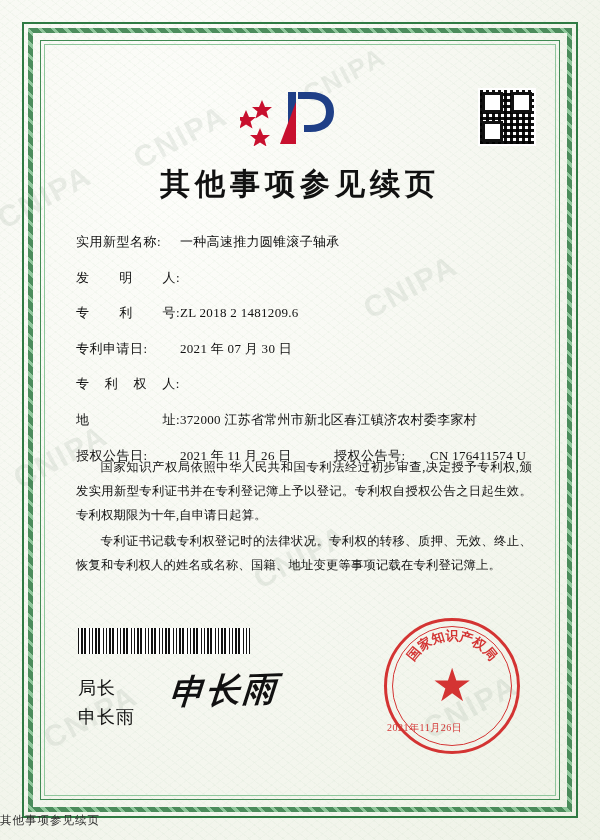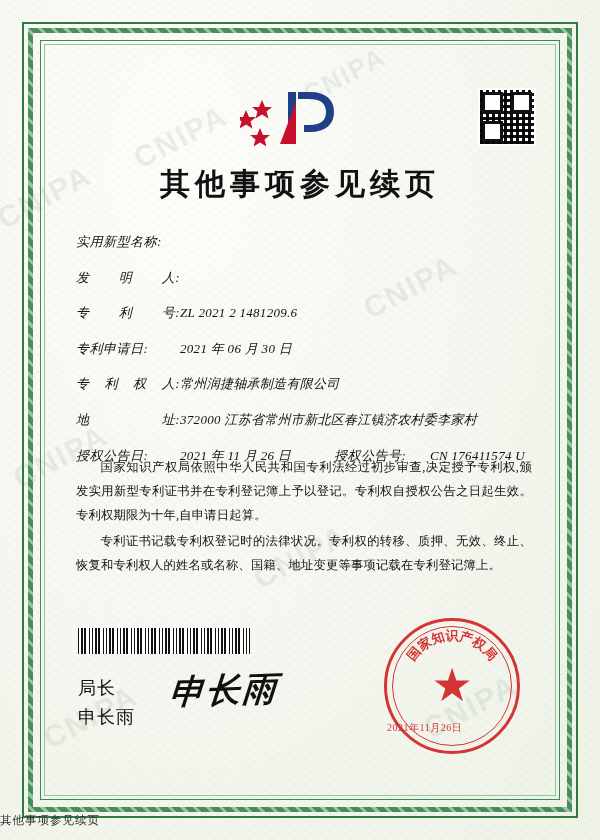--- a/index.html
+++ b/index.html
@@ -161,21 +161,20 @@
     right: 10px;
     top: 178px;
     font-size: 13px;
     color: #111;
   }
   .field-row {
     display: flex;
     align-items: baseline;
     margin-bottom: 20px;
     line-height: 1.2;
-    font-style: italic;
   }
   .f-label {
     width: 104px;
     flex: 0 0 104px;
     letter-spacing: .5px;
   }
   .f-label.spread {
     display: flex;
     justify-content: space-between;
   }
@@ -344,52 +343,52 @@
         <path d="M40,60 L56,18 L56,60 Z" fill="#c8102e"></path>
       </svg>
     </div>
 
     <div class="title">其他事项参见续页</div>
 
     <div class="fields">
 
       <div class="field-row">
         <div class="f-label">实用新型名称:</div>
+        <div class="f-value">一种高速推力圆锥滚子轴承</div>
       </div>
 
       <div class="field-row">
         <div class="f-label spread">
           <span>发</span>
           <span>明</span>
           <span>人:</span>
         </div>
       </div>
 
       <div class="field-row">
         <div class="f-label spread">
           <span>专</span>
           <span>利</span>
           <span>号:</span>
         </div>
-        <div class="f-value">ZL 2021 2 1481209.6</div>
+        <div class="f-value">ZL 2018 2 1481209.6</div>
       </div>
 
       <div class="field-row">
         <div class="f-label">专利申请日:</div>
-        <div class="f-value">2021 年 06 月 30 日</div>
+        <div class="f-value">2021 年 07 月 30 日</div>
       </div>
 
       <div class="field-row">
         <div class="f-label spread">
           <span>专</span>
           <span>利</span>
           <span>权</span>
           <span>人:</span>
         </div>
-        <div class="f-value">常州润捷轴承制造有限公司</div>
       </div>
 
       <div class="field-row">
         <div class="f-label spread">
           <span>地</span>
           <span>址:</span>
         </div>
         <div class="f-value">372000 江苏省常州市新北区春江镇济农村委李家村</div>
       </div>
 

